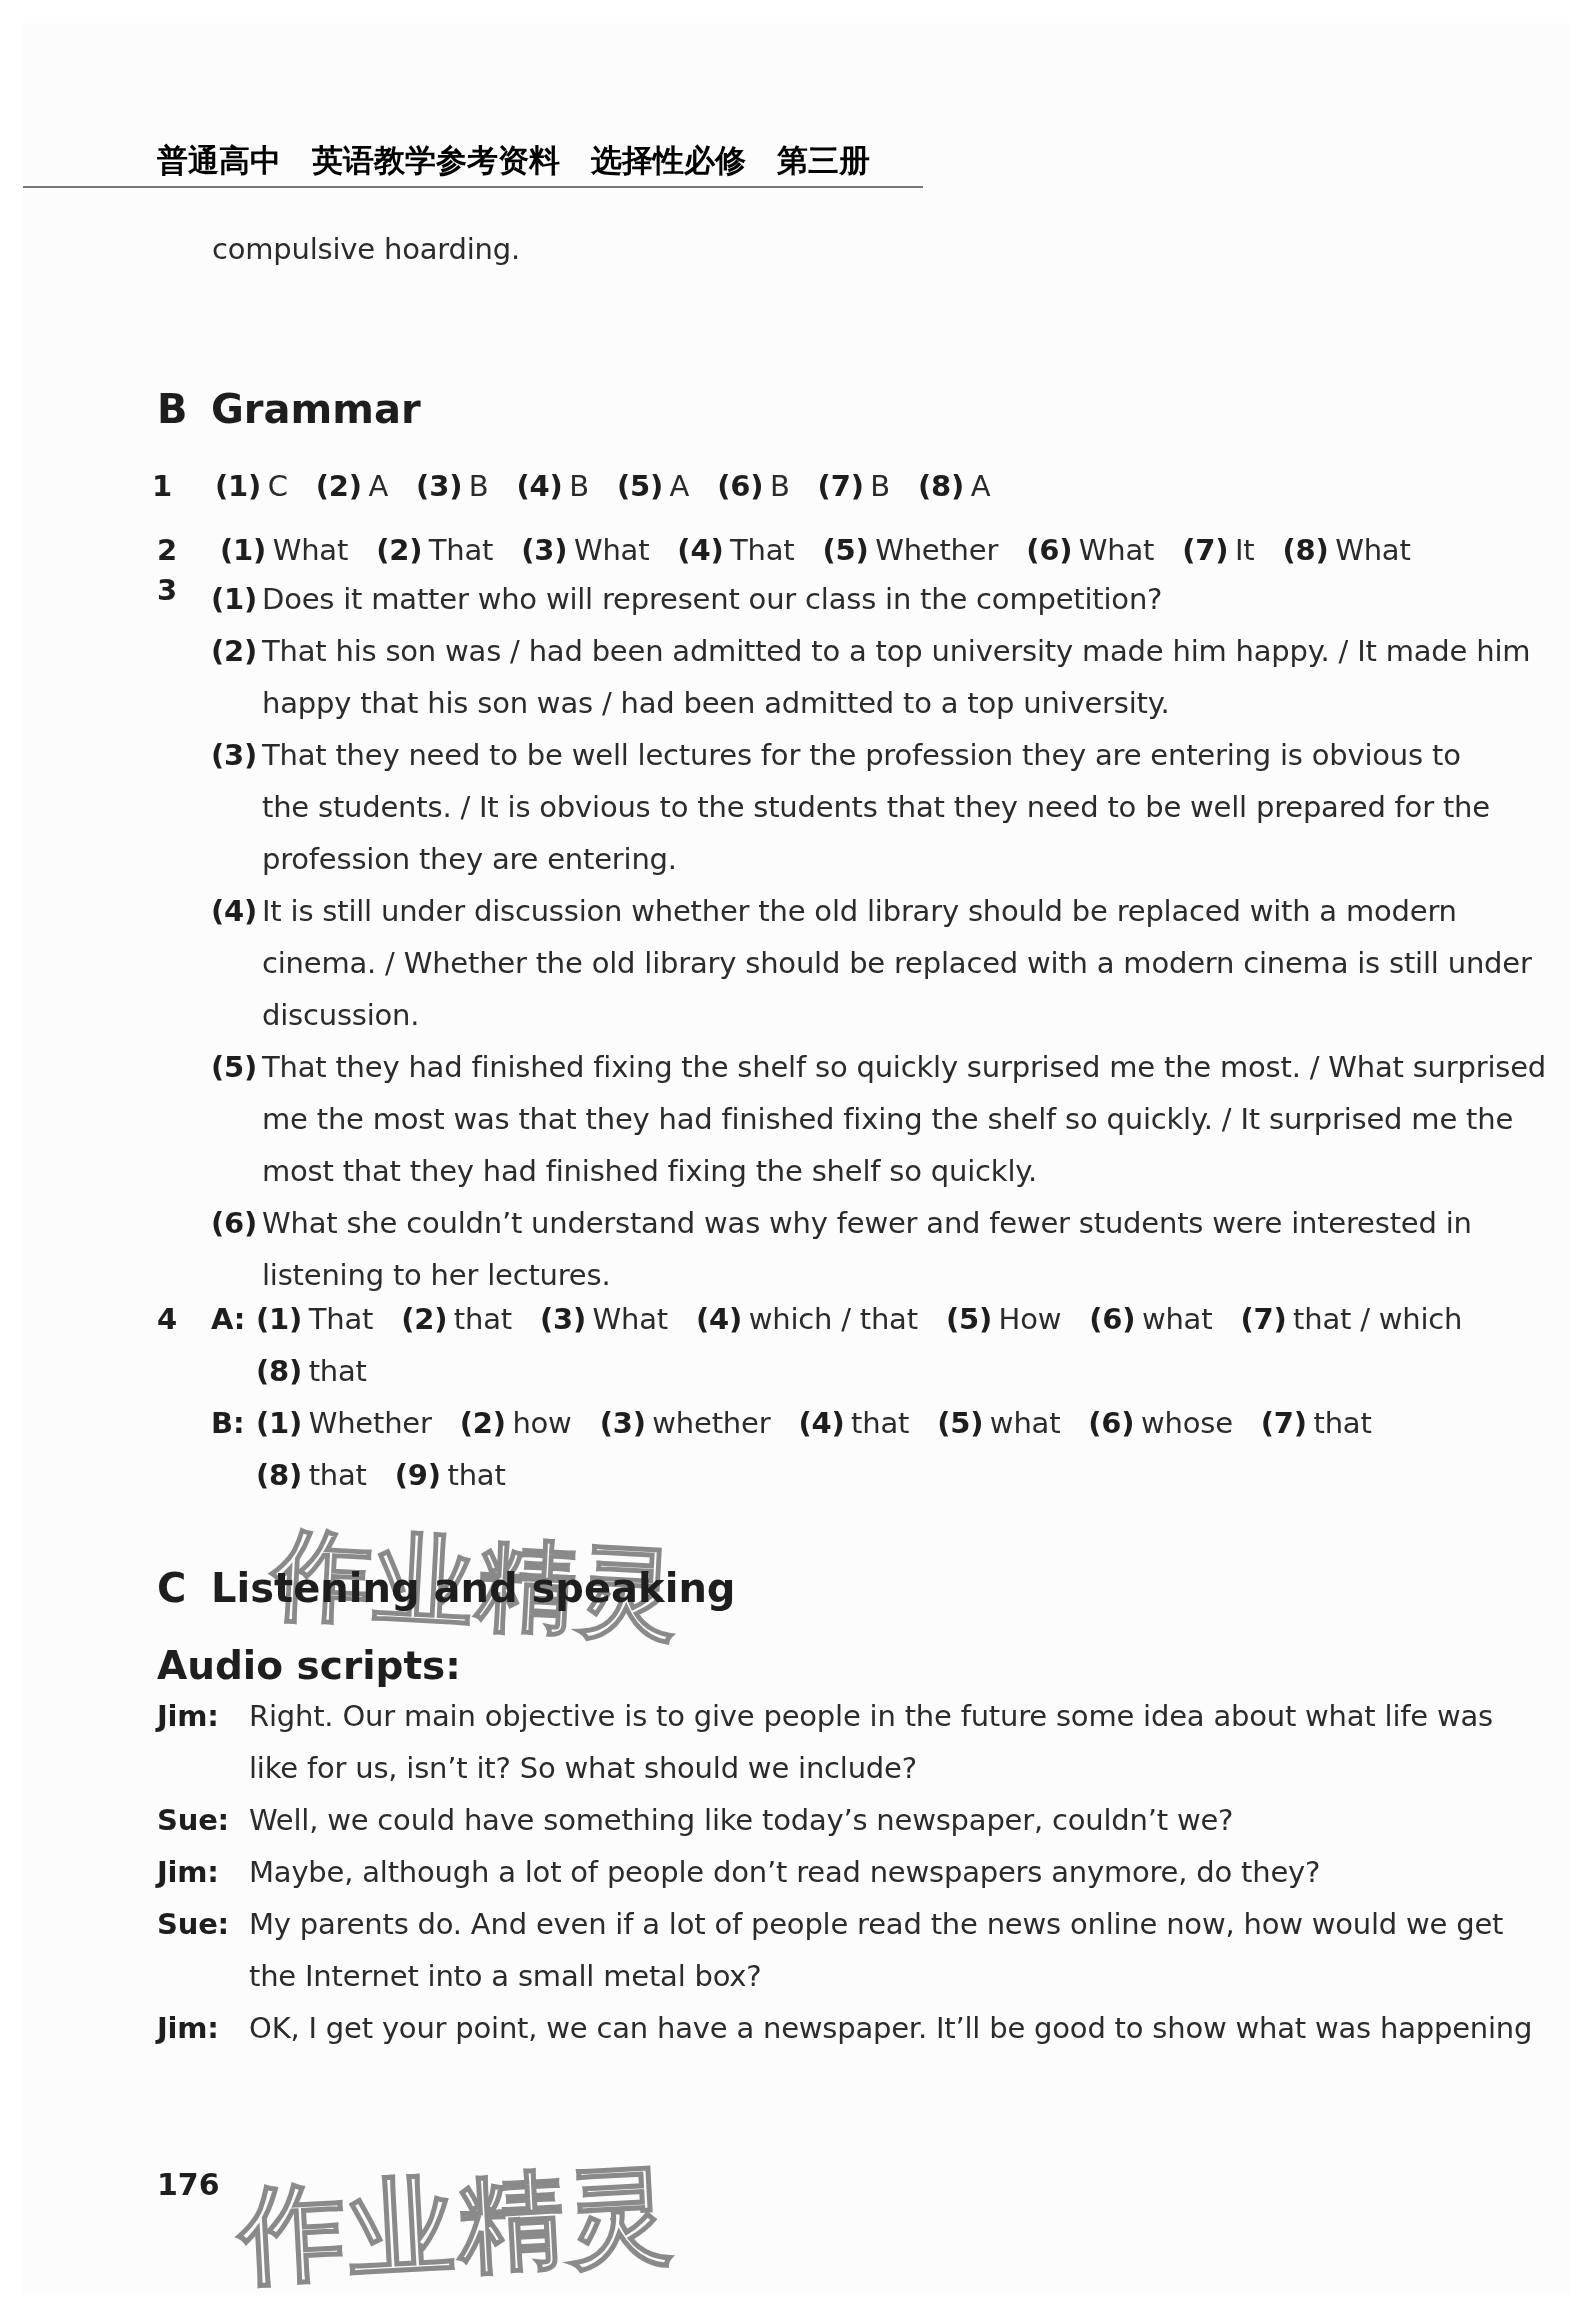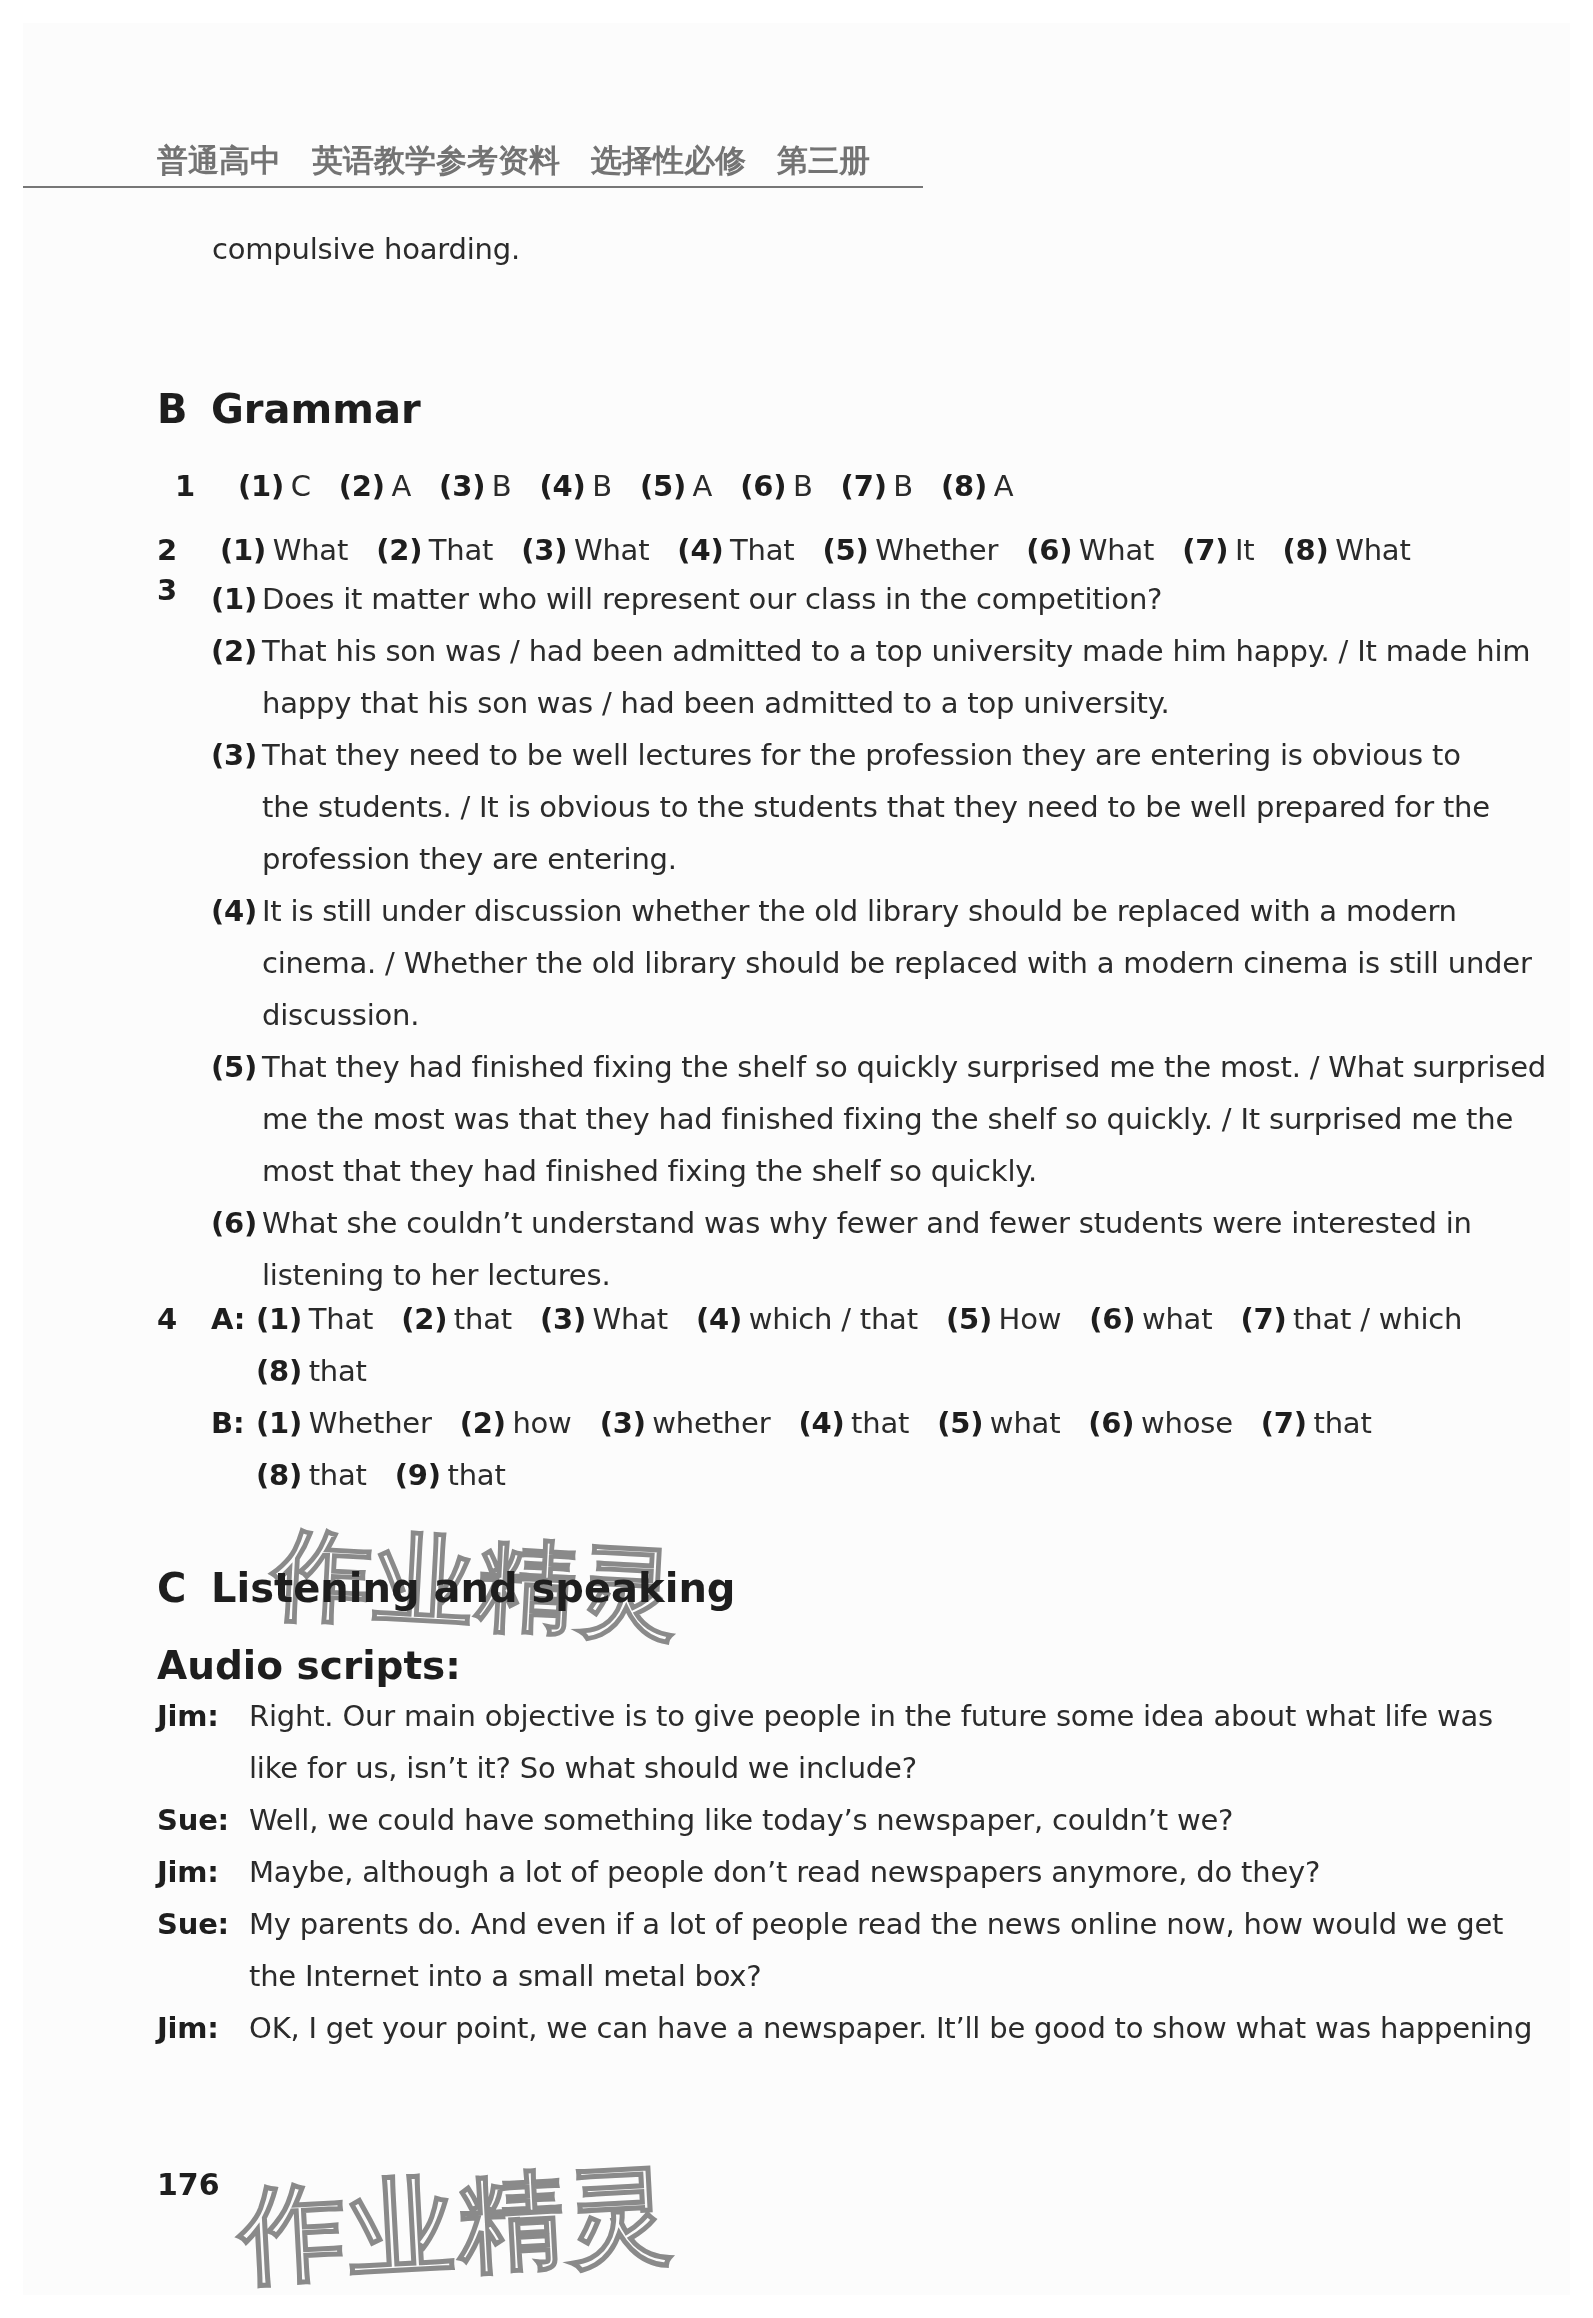--- a/index.html
+++ b/index.html
@@ -7,21 +7,21 @@
     width: 1594px; height: 2319px; background: #ffffff; position: relative; overflow: hidden;
     font-family: "DejaVu Sans", "Liberation Sans", sans-serif; color: #222;
   }
   .sheet {
     position: absolute; left: 23px; top: 23px; width: 1547px; height: 2272px; background: #fcfcfc;
   }
   .abs { position: absolute; }
   .running-head {
     position: absolute; left: 157px; top: 140px;
     font-family: "DejaVu Serif", "Liberation Serif", serif; font-weight: bold; font-size: 31px;
-    color: #737373; letter-spacing: 0px; white-space: pre;
+    color: #000000; letter-spacing: 0px; white-space: pre;
   }
   .head-rule { position: absolute; left: 23px; top: 186px; width: 900px; height: 1.7px; background: #777; }
   .body-text { font-size: 29px; line-height: 52px; color: #2b2b2b; letter-spacing: -0.2px; }
   .h-section { position: absolute; font-weight: bold; font-size: 40px; color: #1e1e1e; }
   .h-section .letter { display: inline-block; width: 54px; }
   .row { position: absolute; left: 0; white-space: nowrap; font-size: 29px; color: #2b2b2b; letter-spacing: -0.2px; }
   .num { font-weight: bold; color: #1e1e1e; }
   .q { font-weight: bold; color: #1e1e1e; }
   .ans { margin-right: 28px; }
   .gap { display: inline-block; width: 6.6px; }
@@ -47,21 +47,21 @@
 <div class="head-rule"></div>
 
 <div class="abs body-text" style="left:212px; top:223px;">
   <div>compulsive hoarding.</div>
 </div>
 
 <div class="h-section" style="left:157px; top:386px;">
   <span class="letter">B</span><span>Grammar</span>
 </div>
 
-<div class="row" style="left:175px; top:469px;">
+<div class="row" style="left:152px; top:469px;">
   <span class="num" style="display:inline-block;width:54px;">1</span>
   <span id="ex1-answers"><span class="ans"><span class="q">(1)</span><span class="gap"></span><span>C</span></span><span class="ans"><span class="q">(2)</span><span class="gap"></span><span>A</span></span><span class="ans"><span class="q">(3)</span><span class="gap"></span><span>B</span></span><span class="ans"><span class="q">(4)</span><span class="gap"></span><span>B</span></span><span class="ans"><span class="q">(5)</span><span class="gap"></span><span>A</span></span><span class="ans"><span class="q">(6)</span><span class="gap"></span><span>B</span></span><span class="ans"><span class="q">(7)</span><span class="gap"></span><span>B</span></span><span class="ans"><span class="q">(8)</span><span class="gap"></span><span>A</span></span></span>
 </div>
 
 <div class="row" style="left:157px; top:521px;margin-top:12px;">
   <span class="num" style="display:inline-block;width:54px;">2</span>
   <span id="ex2-answers"><span class="ans"><span class="q">(1)</span><span class="gap"></span><span>What</span></span><span class="ans"><span class="q">(2)</span><span class="gap"></span><span>That</span></span><span class="ans"><span class="q">(3)</span><span class="gap"></span><span>What</span></span><span class="ans"><span class="q">(4)</span><span class="gap"></span><span>That</span></span><span class="ans"><span class="q">(5)</span><span class="gap"></span><span>Whether</span></span><span class="ans"><span class="q">(6)</span><span class="gap"></span><span>What</span></span><span class="ans"><span class="q">(7)</span><span class="gap"></span><span>It</span></span><span class="ans"><span class="q">(8)</span><span class="gap"></span><span>What</span></span></span>
 </div>
 
 <div class="row" style="left:157px; top:573px;">

